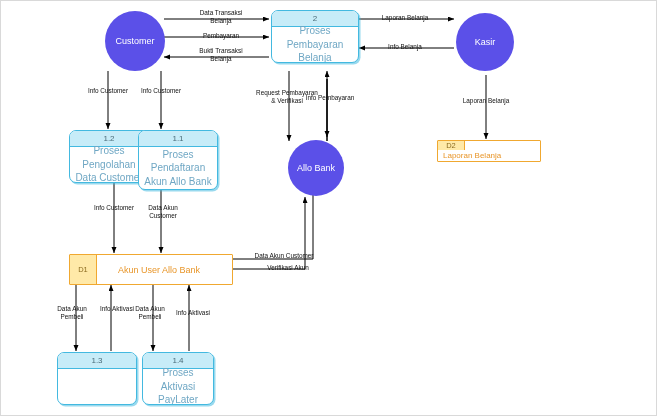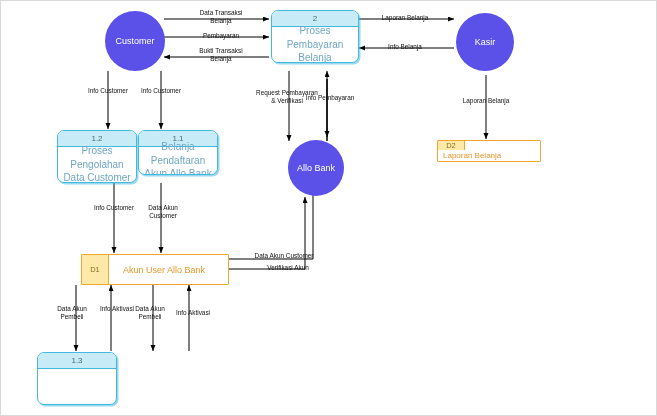--- a/index.html
+++ b/index.html
@@ -20,21 +20,21 @@
              border-bottom:1.2px solid #43b9e0;}
   .proc .body{height:calc(100% - 16px);display:flex;align-items:center;
               justify-content:center;text-align:center;color:#6fa7c4;
               font-size:10px;line-height:1.35;padding:0 4px;box-sizing:border-box;}
 
   .store{position:absolute;border:1.4px solid #f0a830;background:#ffffff;
          display:flex;box-sizing:border-box;border-radius:1px;}
   .store .id{width:26px;background:#ffe9a8;color:#8a6a1f;font-size:7.5px;
              display:flex;align-items:center;justify-content:center;
              border-right:1.4px solid #f0a830;}
-  .store .nm{flex:1;display:flex;align-items:center;padding-left:14px;
+  .store .nm{flex:1;display:flex;align-items:center;padding-left:21px;
              color:#e8962a;font-size:9px;}
 
   .flab{position:absolute;font-size:6.4px;color:#111111;text-align:center;
         line-height:1.25;white-space:nowrap;}
 </style>
 </head>
 <body>
 
 <div id="canvas">
 
@@ -98,36 +98,40 @@
 
   <div class="entity" style="left:287px;top:139px;width:56px;height:56px;">
     <span>Allo Bank</span>
   </div>
 
   <div class="proc" style="left:270px;top:9px;width:88px;height:53px;">
     <div class="num">2</div>
     <div class="body">Proses Pembayaran Belanja</div>
   </div>
 
-  <div class="proc" style="left:56px;top:129px;width:80px;height:53px;">
+  <div class="proc" style="left:68px;top:129px;width:80px;height:53px;">
     <div class="num">1.2</div>
     <div class="body">Proses Pengolahan Data Customer</div>
   </div>
 
-  <div class="proc" style="left:137px;top:129px;width:80px;height:45px;">
+  <div class="proc" style="left:137px;top:129px;width:80px;height:60px;">
     <div class="num">1.1</div>
-    <div class="body">Belanja Pendaftaran Akun Allo Bank</div>
+    <div class="body">Proses Pendaftaran Akun Allo Bank</div>
   </div>
 
-  <div class="proc" style="left:36px;top:351px;width:80px;height:53px;">
+  <div class="proc" style="left:56px;top:351px;width:80px;height:53px;">
     <div class="num">1.3</div>
   </div>
 
+  <div class="proc" style="left:141px;top:351px;width:72px;height:53px;">
+    <div class="num">1.4</div>
+    <div class="body">Proses Aktivasi PayLater</div>
+  </div>
 
-  <div class="store" style="left:80px;top:253px;width:148px;height:31px;">
+  <div class="store" style="left:68px;top:253px;width:164px;height:31px;">
     <div class="id">D1</div>
     <div class="nm">Akun User Allo Bank</div>
   </div>
 
   <div class="store" style="left:436px;top:139px;width:104px;height:22px;flex-direction:column;">
     <div class="id">D2</div>
     <div class="nm" style="font-size:8px;padding-left:5px;">Laporan Belanja</div>
   </div>
 
   <div class="flab" style="left:190px;top:8px;width:60px;white-space:normal;">Data Transaksi Belanja</div>

